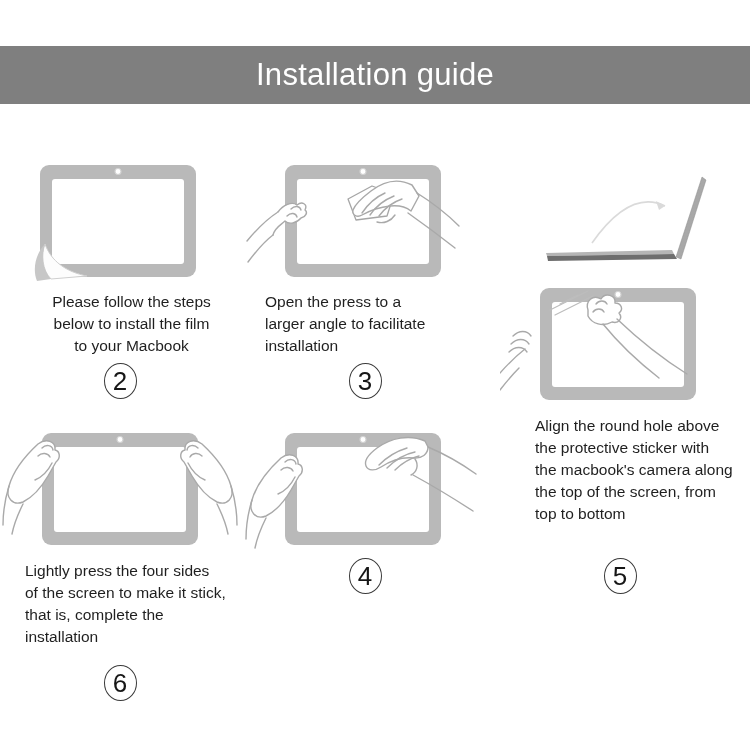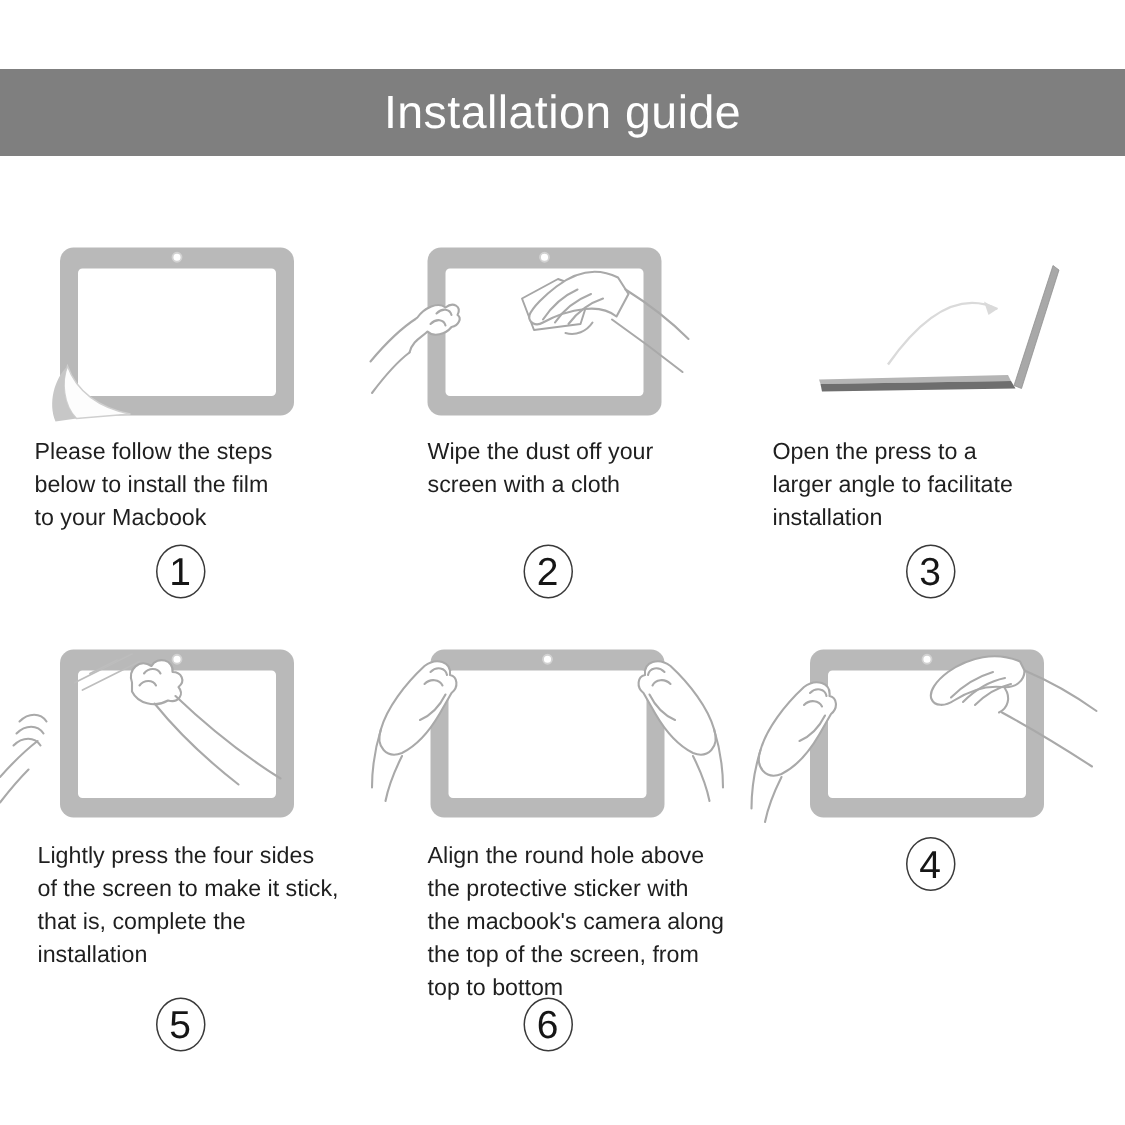--- a/index.html
+++ b/index.html
@@ -9,21 +9,21 @@
           display:flex;align-items:center;justify-content:center;}
   .header h1{margin:0;color:#ffffff;font-size:31px;font-weight:400;letter-spacing:.3px;}
   .grid{position:absolute;top:104px;left:0;width:750px;display:grid;
         grid-template-columns:240px 250px 260px;
         grid-template-rows:185px 74px 50px 145px 107px 46px;}
   .ill-cell{display:flex;align-items:flex-end;justify-content:center;overflow:visible;}
   .ill-cell.r1 svg{margin-bottom:-10px;}
   .ill-cell.r2 svg{margin-bottom:-6px;}
   .cap-cell{padding-top:2px;}
   .caption{font-size:15.5px;line-height:22px;color:#1f1f1f;white-space:pre-line;}
-  .c1 .caption{padding-left:23px;}
+  .c1 .caption{padding-left:23px;text-align:center;}
   .c2 .caption{padding-left:45px;}
   .c3 .caption{padding-left:25px;}
   .num-cell{display:flex;justify-content:center;align-items:flex-start;}
   .badge{width:33px;height:36px;border:1.6px solid #3a3a3a;border-radius:50%;
          display:flex;align-items:center;justify-content:center;
          font-size:26px;color:#161616;background:#fff;box-sizing:border-box;}
   .hand{fill:none;stroke:#a9a9a9;stroke-width:1.4;stroke-linecap:round;stroke-linejoin:round;}
   .hand .solid{fill:#ffffff;}
   .backing{stroke:#bdbdbd;stroke-width:1.2;stroke-linecap:round;}
 </style>
@@ -93,24 +93,20 @@
           <path d="M 165,57 l -9,-5 l 3,9 z" fill="#dadada"></path>
         </g>
       </svg>
     </div>
 
     <div class="cap-cell c1">
       <div class="caption">Please follow the steps
 below to install the film
 to your Macbook</div>
     </div>
-    <div class="cap-cell c2">
-      <div class="caption">Wipe the dust off your
-screen with a cloth</div>
-    </div>
     <div class="cap-cell c3">
       <div class="caption">Open the press to a
 larger angle to facilitate
 installation</div>
     </div>
 
     <div class="num-cell">
       <div class="badge">1</div>
     </div>
     <div class="num-cell">
@@ -183,32 +179,32 @@
           <path d="M 134,46 C 142,38 152,32 162,29"></path>
           <path d="M 142,49 C 150,41 160,35 170,33"></path>
           <path d="M 150,51 C 157,44 166,39 174,37"></path>
           <path d="M 170,40 C 174,46 172,53 166,56"></path>
           <path d="M 183,28 C 202,36 217,45 231,55"></path>
           <path d="M 168,56 C 190,68 208,79 228,92"></path>
         </g>
       </svg>
     </div>
 
-    <div class="cap-cell c3">
-      <div class="caption">Lightly press the four sides
-of the screen to make it stick,
-that is, complete the installation</div>
-    </div>
     <div class="cap-cell c2">
       <div class="caption">Align the round hole above
 the protective sticker with
 the macbook's camera along
 the top of the screen, from
 top to bottom</div>
     </div>
+    <div class="cap-cell c3">
+      <div class="caption">Lightly press the four sides
+of the screen to make it stick,
+that is, complete the installation</div>
+    </div>
 
     <div class="num-cell">
       <div class="badge">4</div>
     </div>
     <div class="num-cell">
       <div class="badge">5</div>
     </div>
     <div class="num-cell">
       <div class="badge">6</div>
     </div>

